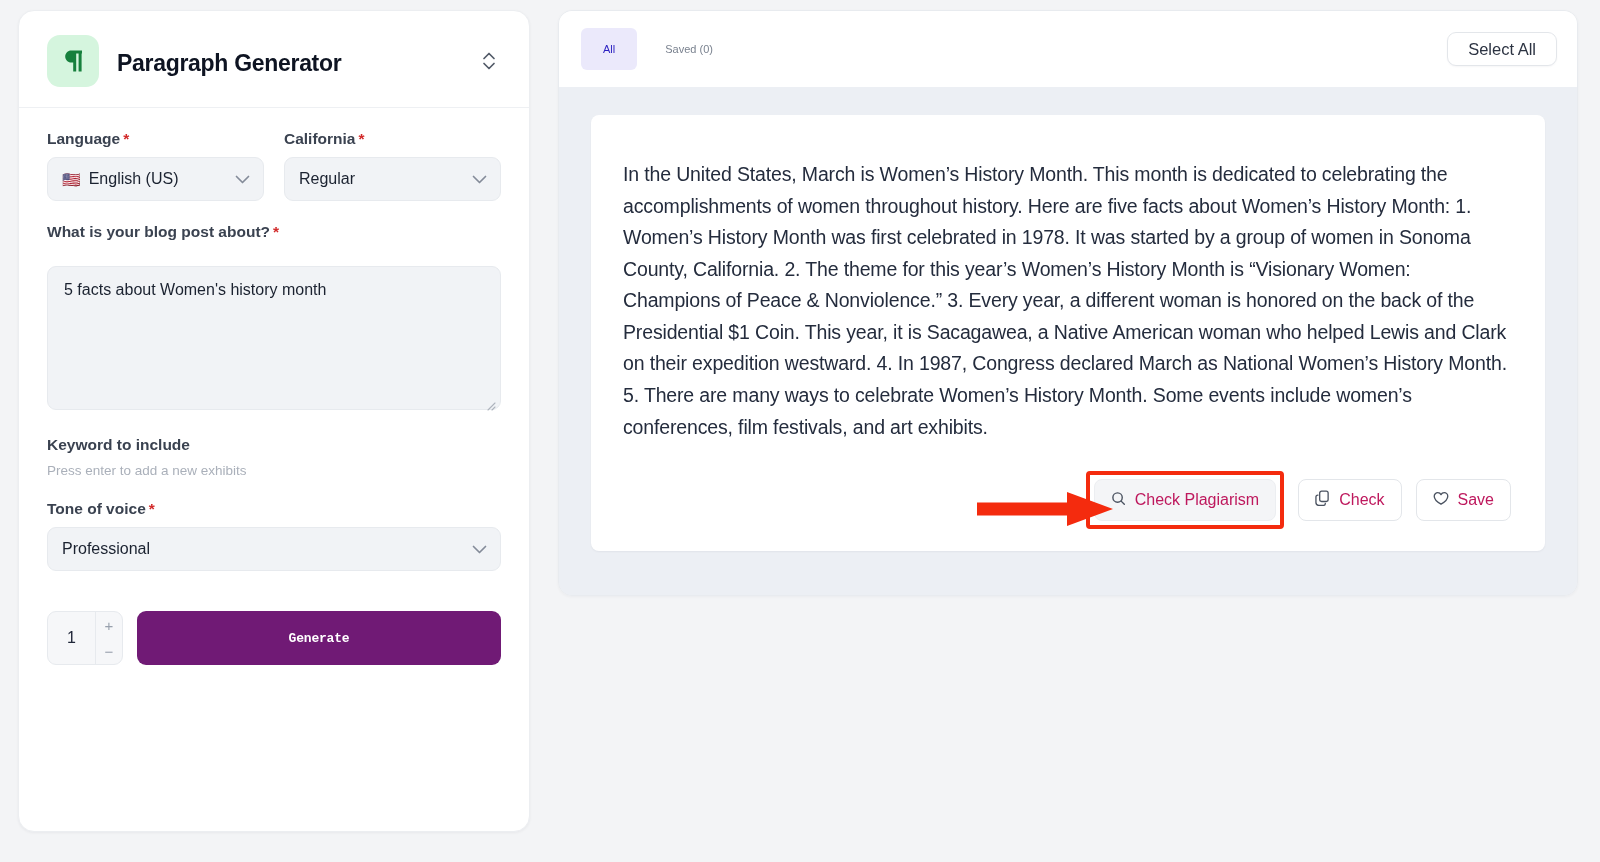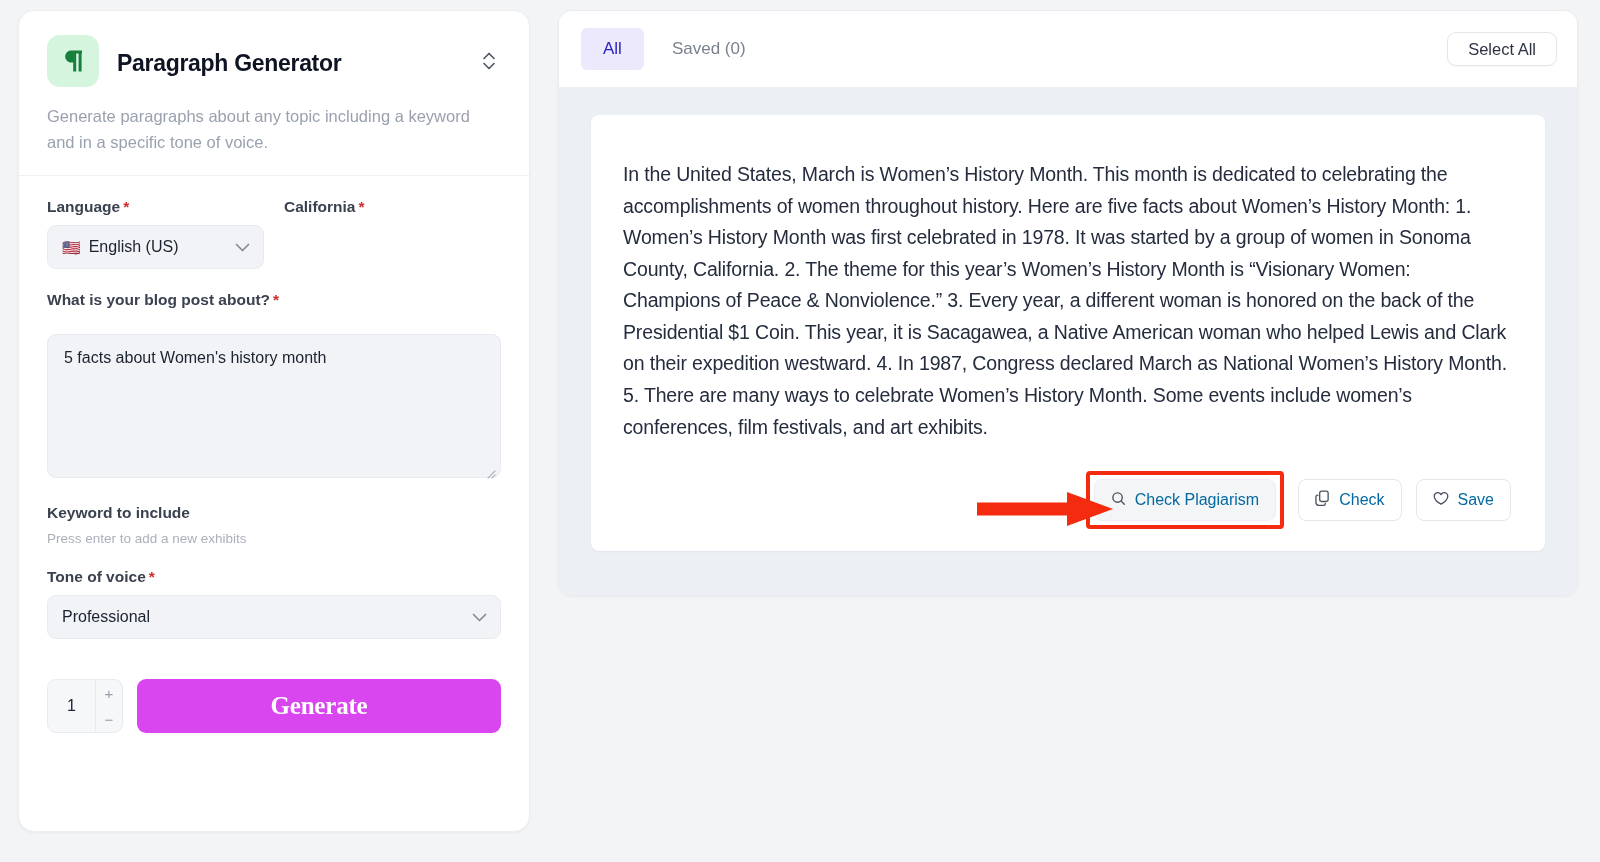--- a/index.html
+++ b/index.html
@@ -173,29 +173,29 @@
     flex: 1 1 0;
     display: flex; align-items: center; justify-content: center;
     font-size: 15px;
     color: #98a0ad;
     cursor: pointer;
     line-height: 1;
   }
   .generate-btn {
     flex: 1 1 auto;
     height: 54px;
-    background: #d946ef;
+    background: #701a75;
     border: none;
     border-radius: 9px;
     color: #ffffff;
-    font-size: 25px;
+    font-size: 13px;
     font-weight: bold;
     letter-spacing: -0.2px;
     cursor: pointer;
-    font-family: Liberation Serif, serif;
+    font-family: Liberation Mono, monospace;
   }
 
   
   .right-panel {
     width: 1020px;
     border-radius: 14px;
     overflow: hidden;
     border: 1px solid #e8ebef;
     box-shadow: 0 1px 3px rgba(16,24,40,.04);
   }
@@ -205,21 +205,21 @@
     display: flex;
     align-items: center;
     padding: 0 20px 0 22px;
   }
   .tabs { display: flex; align-items: center; gap: 6px; flex: 1 1 auto; }
   .tab {
     height: 42px;
     padding: 0 22px;
     display: flex; align-items: center; justify-content: center;
     border-radius: 6px;
-    font-size: 17px;
+    font-size: 11px;
     color: #7a828f;
     cursor: pointer;
     white-space: nowrap;
   }
   .tab.active {
     background: #ebe9fb;
     color: #2a1fc0;
   }
   .select-all-btn {
     height: 34px;
@@ -259,21 +259,21 @@
     padding-right: 2px;
   }
   .act-btn {
     height: 42px;
     padding: 0 16px;
     border: 1px solid #e3e6ea;
     border-radius: 8px;
     background: #ffffff;
     display: flex; align-items: center; gap: 9px;
     font-size: 16px;
-    color: #0369a1;
+    color: #be185d;
     cursor: pointer;
     font-family: "Liberation Sans", sans-serif;
     white-space: nowrap;
   }
   .act-btn.soft { background: #f4f5f7; border-color: #eceef1; }
   .highlight-wrap {
     border: 4px solid #f42b0e;
     border-radius: 4px;
     padding: 4px;
     display: inline-flex;
@@ -304,21 +304,20 @@
           </svg>
         </div>
         <div class="tool-title">Paragraph Generator</div>
         <div class="selector-icon">
           <svg width="14" height="22" viewBox="0 0 14 22" aria-hidden="true">
             <path d="M2 8.5L7 3.5L12 8.5" stroke="#525a68" stroke-width="1.7" fill="none" stroke-linecap="round" stroke-linejoin="round"></path>
             <path d="M2 13.5L7 18.5L12 13.5" stroke="#525a68" stroke-width="1.7" fill="none" stroke-linecap="round" stroke-linejoin="round"></path>
           </svg>
         </div>
       </div>
-      <div class="tool-desc">Generate paragraphs about any topic including a keyword and in a specific tone of voice.</div>
     </div>
 
     <div class="form-body">
 
       <div class="row2">
         <div>
           <label class="field-label"><span>Language</span><span class="req">*</span></label>
           <div class="select-box">
             <span class="select-val">
               <span class="flag">🇺🇸</span>
@@ -326,20 +325,28 @@
             </span>
             <span class="chev">
               <svg width="15" height="9" viewBox="0 0 15 9" aria-hidden="true">
                   <path d="M1.5 1.5L7.5 7.5L13.5 1.5" stroke="#60697a" stroke-width="1.7" fill="none" stroke-linecap="round" stroke-linejoin="round"></path>
                 </svg>
             </span>
           </div>
         </div>
         <div>
           <label class="field-label"><span>California</span><span class="req">*</span></label>
+          <div class="select-box">
+            <span class="select-val">Regular</span>
+            <span class="chev">
+              <svg width="15" height="9" viewBox="0 0 15 9" aria-hidden="true">
+                  <path d="M1.5 1.5L7.5 7.5L13.5 1.5" stroke="#60697a" stroke-width="1.7" fill="none" stroke-linecap="round" stroke-linejoin="round"></path>
+                </svg>
+            </span>
+          </div>
         </div>
       </div>
 
       <div class="block">
         <label class="field-label"><span>What is your blog post about?</span><span class="req">*</span></label>
         <div class="ta-wrap">
           <textarea class="textarea-box" placeholder="" style="">5 facts about Women's history month</textarea>
           <span class="resize-grip">
             <svg width="12" height="12" viewBox="0 0 12 12" aria-hidden="true">
               <path d="M11 4L4 11M11 8L8 11" stroke="#aeb4bd" stroke-width="1.1" fill="none" stroke-linecap="round"></path>

